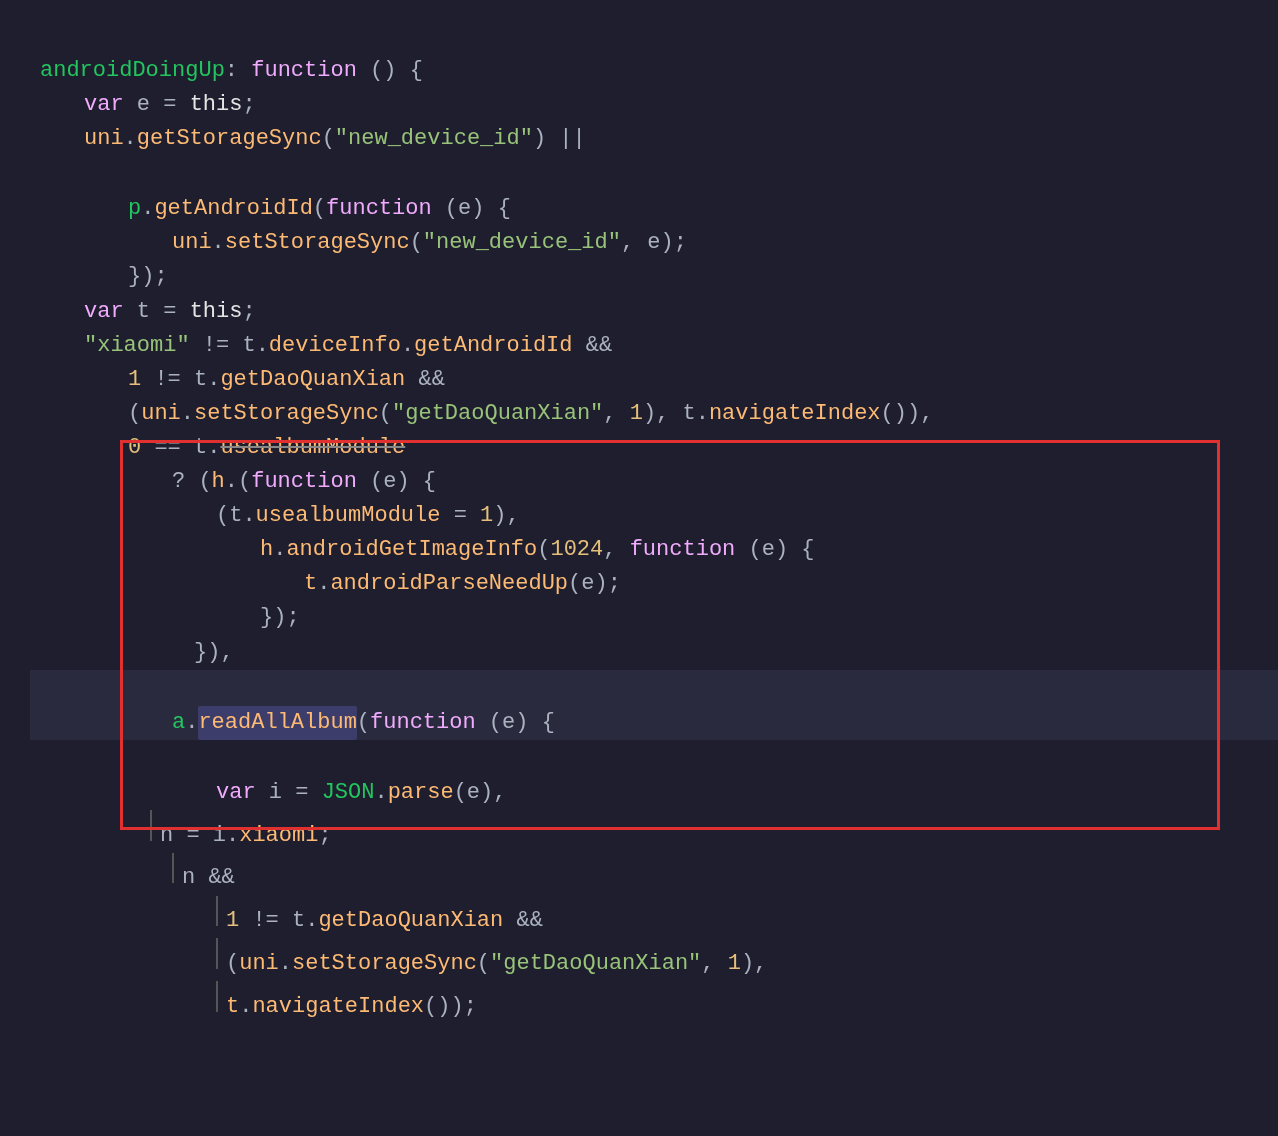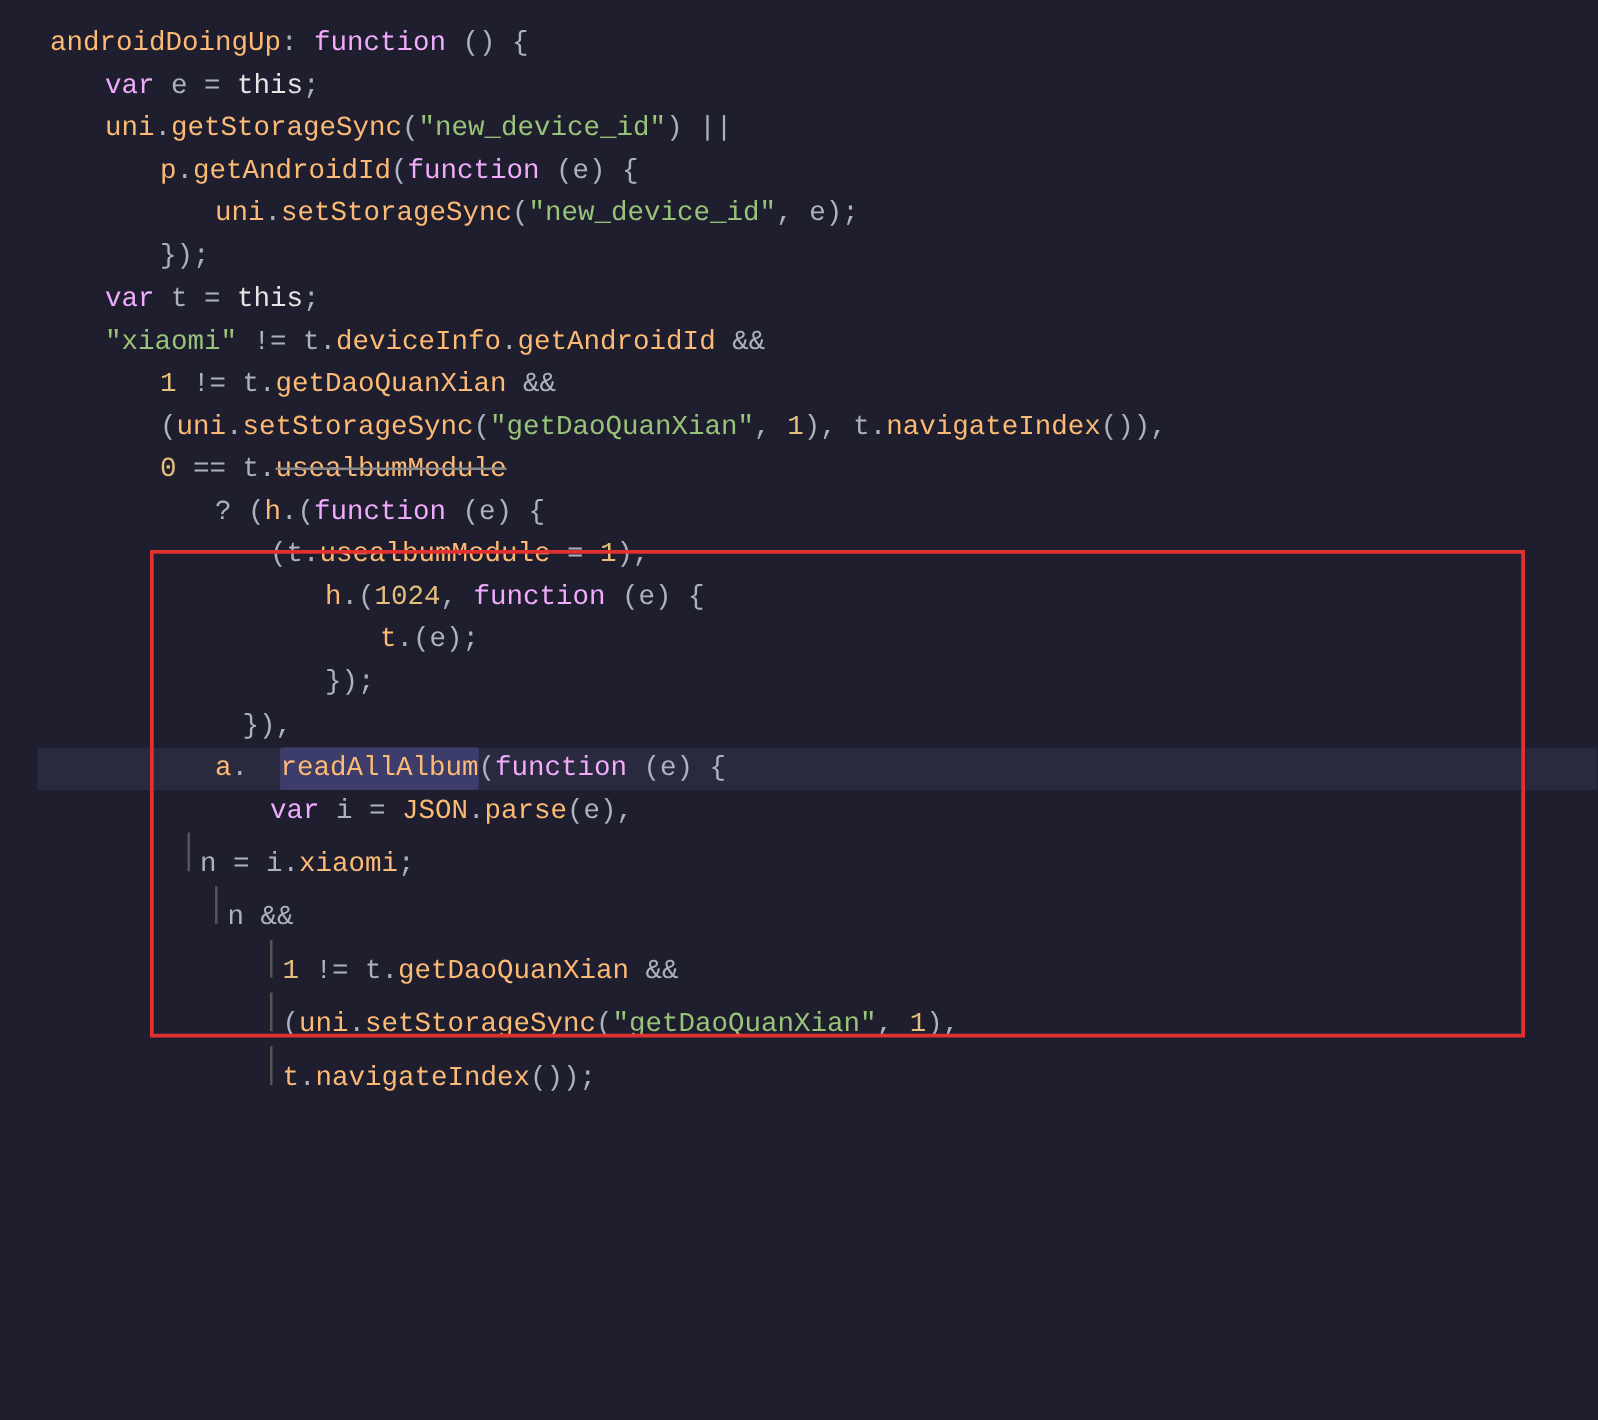--- a/index.html
+++ b/index.html
@@ -37,21 +37,21 @@
       position: absolute;
       left: 120px;
       top: 440px;
       width: 1100px;
       height: 390px;
       pointer-events: none;
       z-index: 10;
     }
 
     
-    .c-teal    { color: #fdba74; }   
+    .c-teal    { color: #22c55e; margin-top: 36px; }   
     .c-purple  { color: #f0abfc; }   
     .c-white   { color: #abb2bf; }   
     .c-green   { color: #98c379; }   
     .c-blue    { color: #fdba74; }   
     .c-orange  { color: #e5e5e5; }   
     .c-yellow  { color: #e5c07b; }
 
     .highlight-line {
       background: #2a2a3e;
     }
@@ -115,37 +115,37 @@
 
   <div class="code-line">
     <span class="indent3"></span><span class="c-white">? (</span><span class="c-blue">h</span><span class="c-white">.</span><span class="c-white">(</span><span class="c-purple">function</span><span class="c-white"> (e) {</span>
   </div>
 
   <div class="code-line">
     <span class="indent4"></span><span class="c-white">(t.</span><span class="c-blue">usealbumModule</span><span class="c-white"> = </span><span class="c-yellow">1</span><span class="c-white">),</span>
   </div>
 
   <div class="code-line">
-    <span class="indent5"></span><span class="c-blue">h</span><span class="c-white">.</span><span class="c-white">(</span><span class="c-yellow">1024</span><span class="c-white">, </span><span class="c-purple">function</span><span class="c-white"> (e) {</span>
+    <span class="indent5"></span><span class="c-blue">h</span><span class="c-white">.</span><span class="c-blue">androidGetImageInfo</span><span class="c-white">(</span><span class="c-yellow">1024</span><span class="c-white">, </span><span class="c-purple">function</span><span class="c-white"> (e) {</span>
   </div>
 
   <div class="code-line">
-    <span style="display:inline-block;width:264px;"></span><span class="c-blue">t</span><span class="c-white">.</span><span class="c-white">(e);</span>
+    <span style="display:inline-block;width:264px;"></span><span class="c-blue">t</span><span class="c-white">.</span><span class="c-blue">androidParseNeedUp</span><span class="c-white">(e);</span>
   </div>
 
   <div class="code-line">
     <span class="indent5"></span><span class="c-white">});</span>
   </div>
 
   <div class="code-line">
     <span class="indent3"></span><span style="display:inline-block;width:22px;"></span><span class="c-white">}),</span>
   </div>
 
   <div class="code-line highlight-line">
-    <span class="indent3"></span><span class="c-teal">a</span><span class="c-white">.</span><span style="background:#3d3d6b;border-radius:2px;margin-left:26px;" class="c-blue">readAllAlbum</span><span class="c-white">(</span><span class="c-purple">function</span><span class="c-white"> (e) {</span>
+    <span class="indent3"></span><span class="c-teal">a</span><span class="c-white">.</span><span style="background:#3d3d6b;border-radius:2px;" class="c-blue">readAllAlbum</span><span class="c-white">(</span><span class="c-purple">function</span><span class="c-white"> (e) {</span>
   </div>
 
   <div class="code-line">
     <span class="indent4"></span><span class="c-purple">var</span><span class="c-white"> i = </span><span class="c-teal">JSON</span><span class="c-white">.</span><span class="c-blue">parse</span><span class="c-white">(e),</span>
   </div>
 
   <div class="code-line">
     <span style="display:inline-block;width:110px;"></span>
     <span style="border-left:2px solid #555; display:inline-block; height:1.4em; vertical-align:middle; margin-right:8px;"></span>
     <span class="c-white">n = i.</span><span class="c-blue">xiaomi</span><span class="c-white">;</span>

